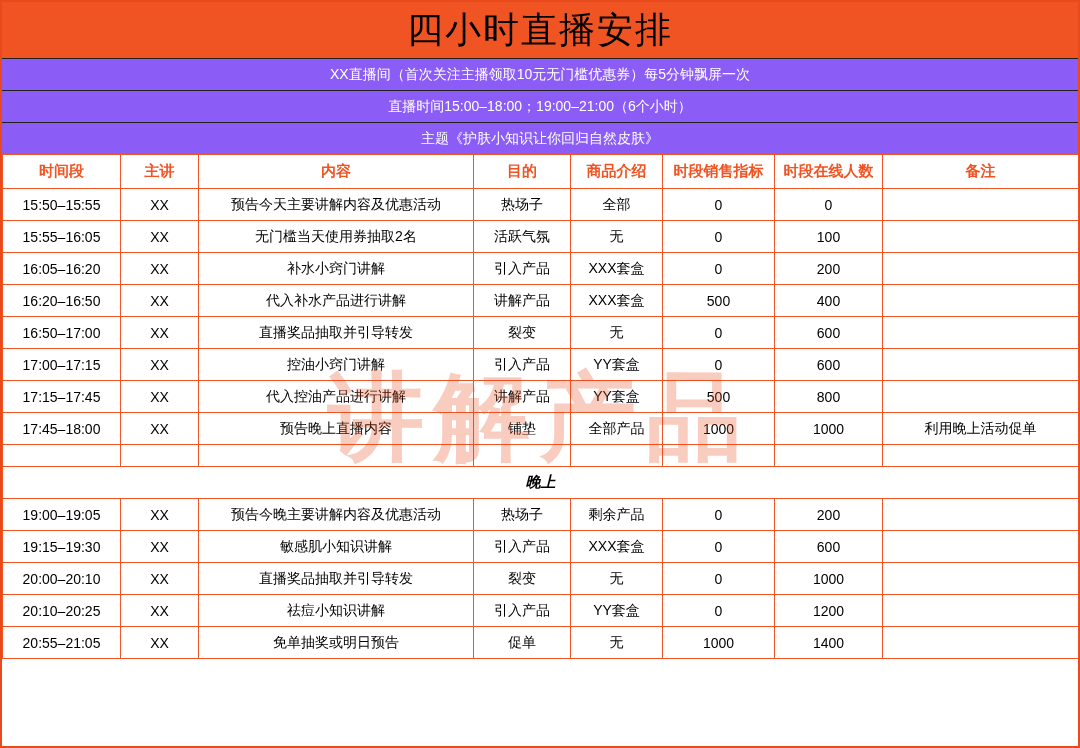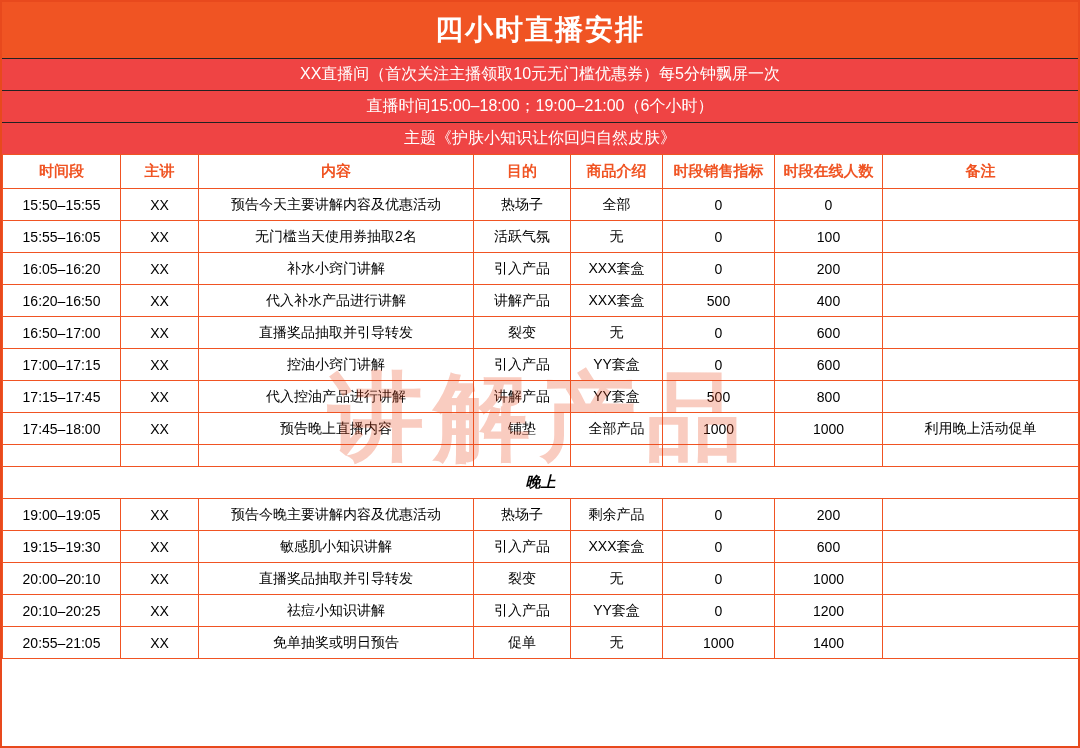--- a/index.html
+++ b/index.html
@@ -34,36 +34,36 @@
     letter-spacing: 10px;
     color: rgba(232, 73, 29, 0.28);
     pointer-events: none;
     white-space: nowrap;
     z-index: 5;
     font-family: "DejaVu Sans", "Liberation Sans", sans-serif;
   }
   .title-bar {
     height: 56px;
     background: #f05423;
-    color: #ffffff;
+    color: #000000;
     display: flex;
     align-items: center;
     justify-content: center;
-    font-size: 28px;
-    font-weight: bold;
+    font-size: 36px;
+    font-weight: normal;
     letter-spacing: 2px;
   }
   .subbar {
-    background: #ef4444;
+    background: #8b5cf6;
     color: #fff;
     height: 31px;
     display: flex;
     align-items: center;
     justify-content: center;
-    font-size: 16px;
+    font-size: 14px;
     border-top: 1px solid #222;
   }
   table {
     border-collapse: collapse;
     width: 100%;
     table-layout: fixed;
     position: relative;
     z-index: 2;
   }
   col.c0 { width: 118px; }

